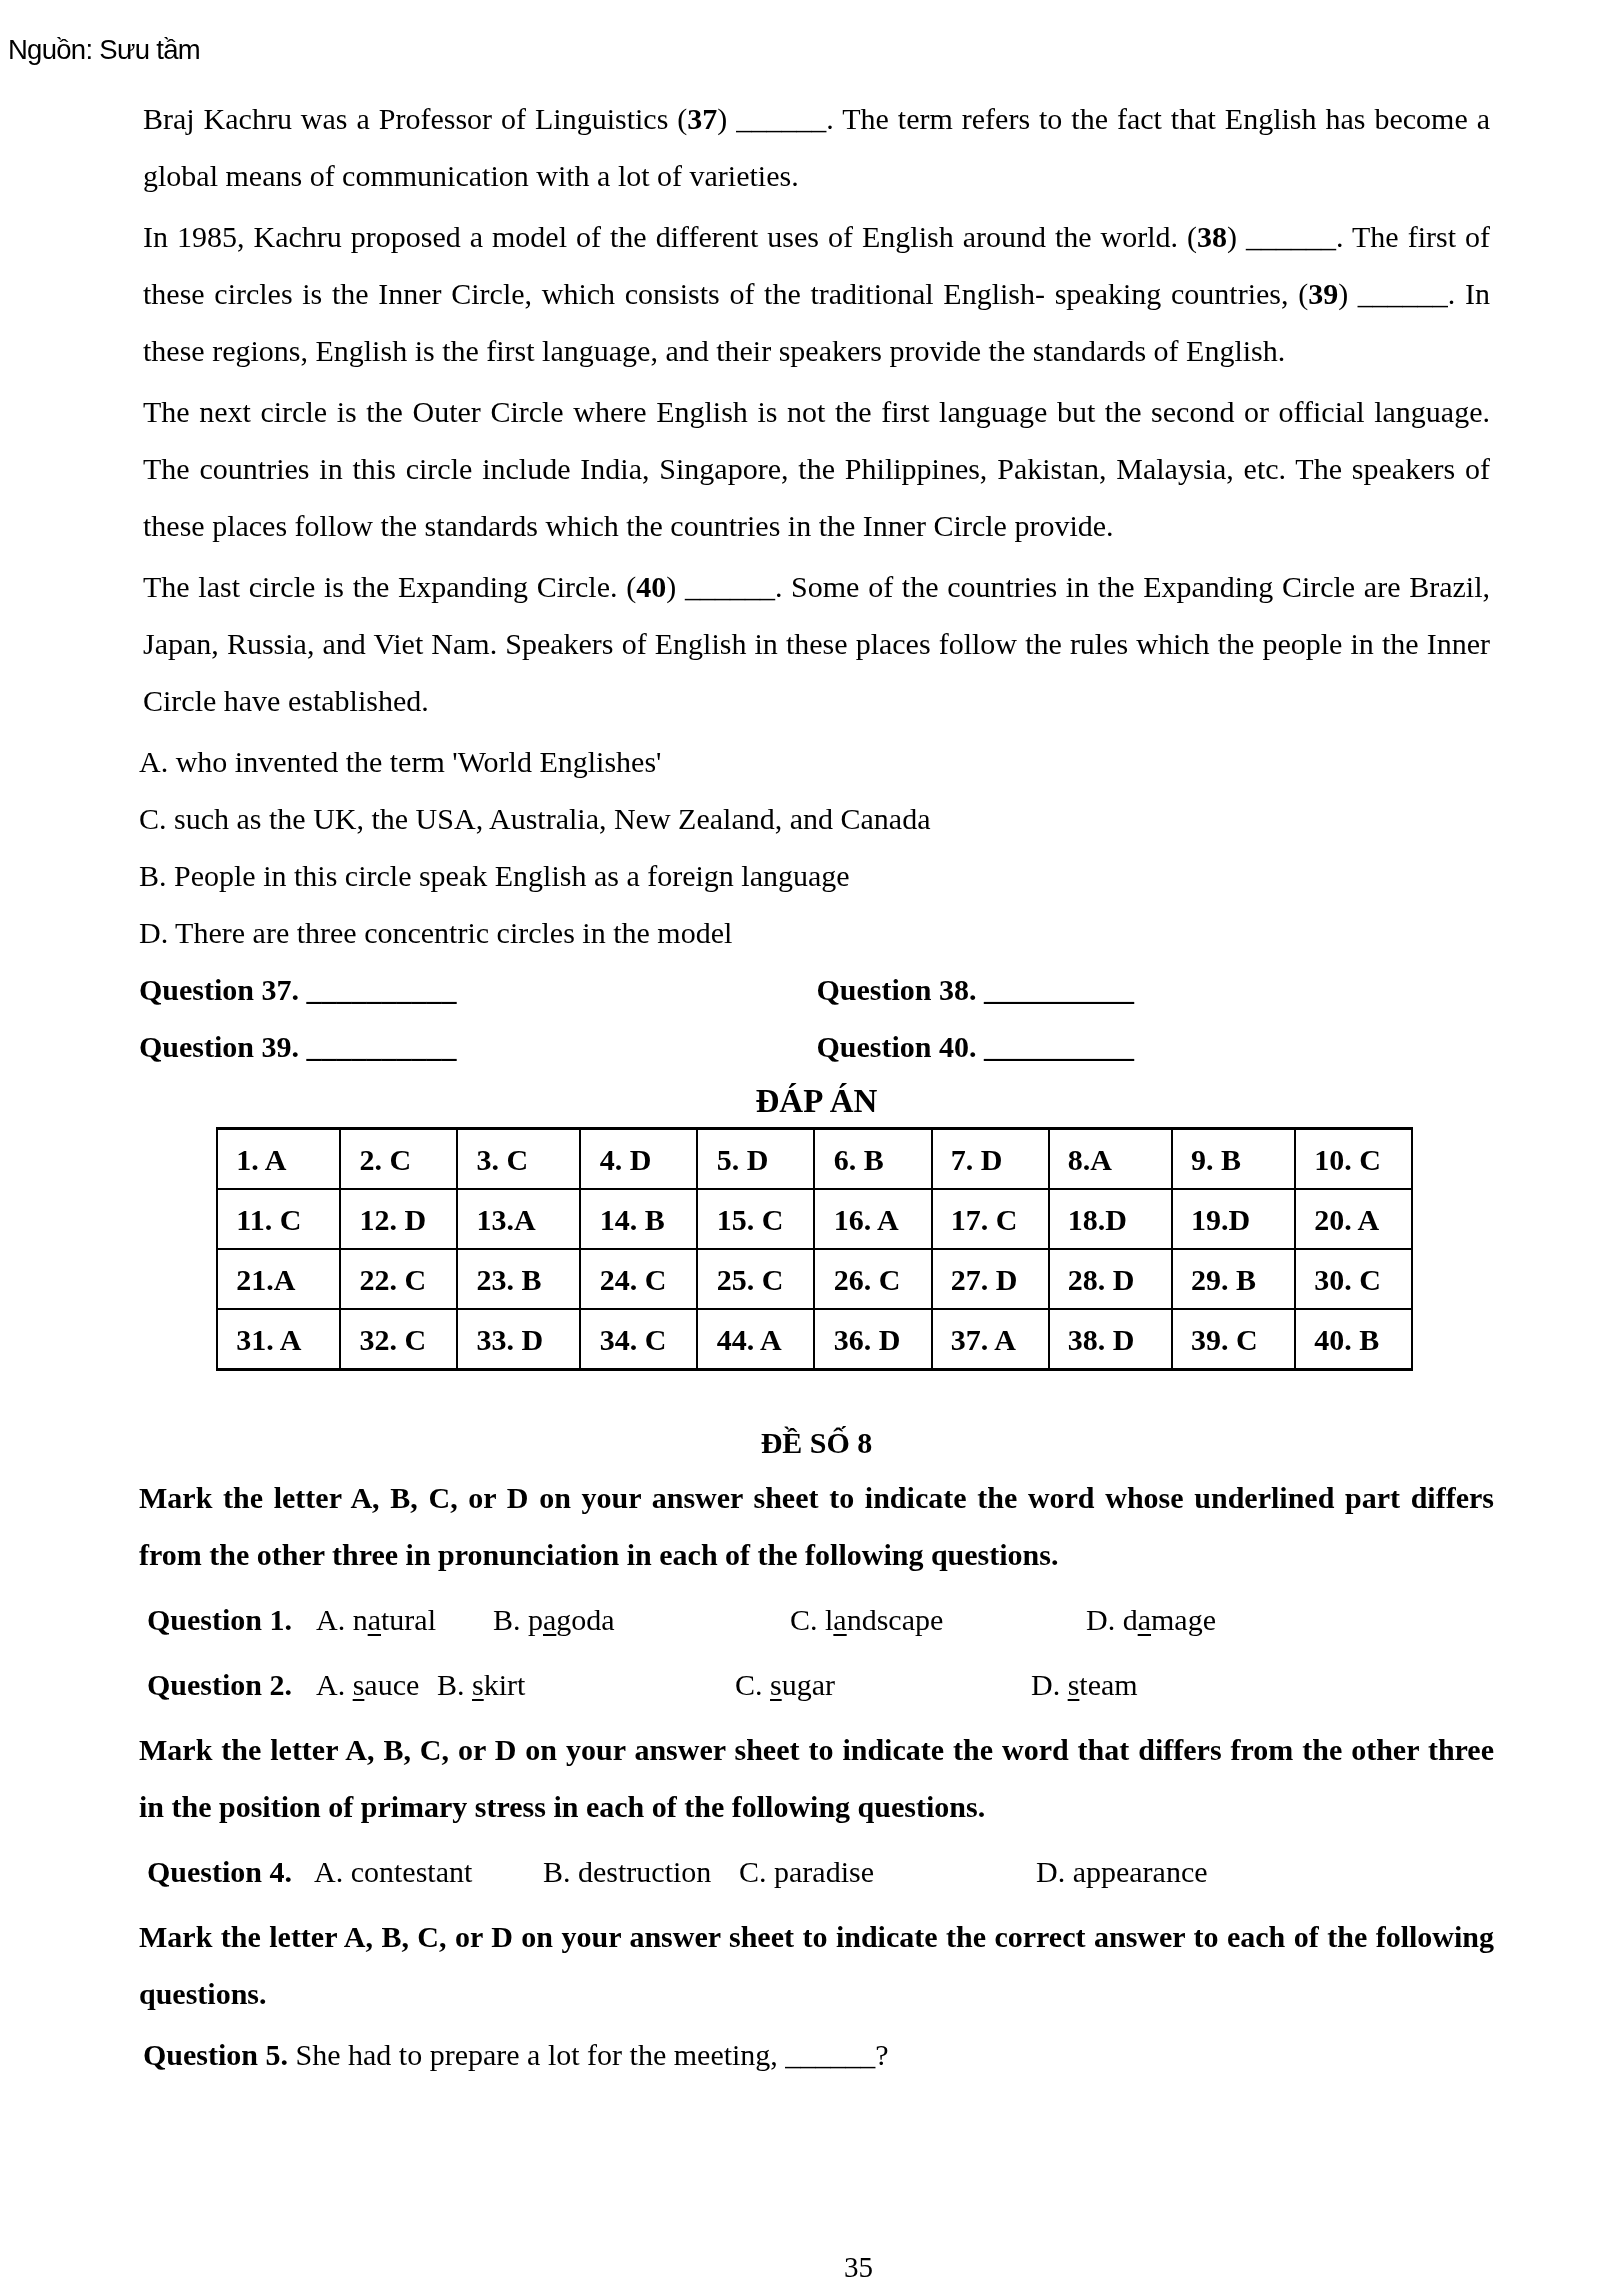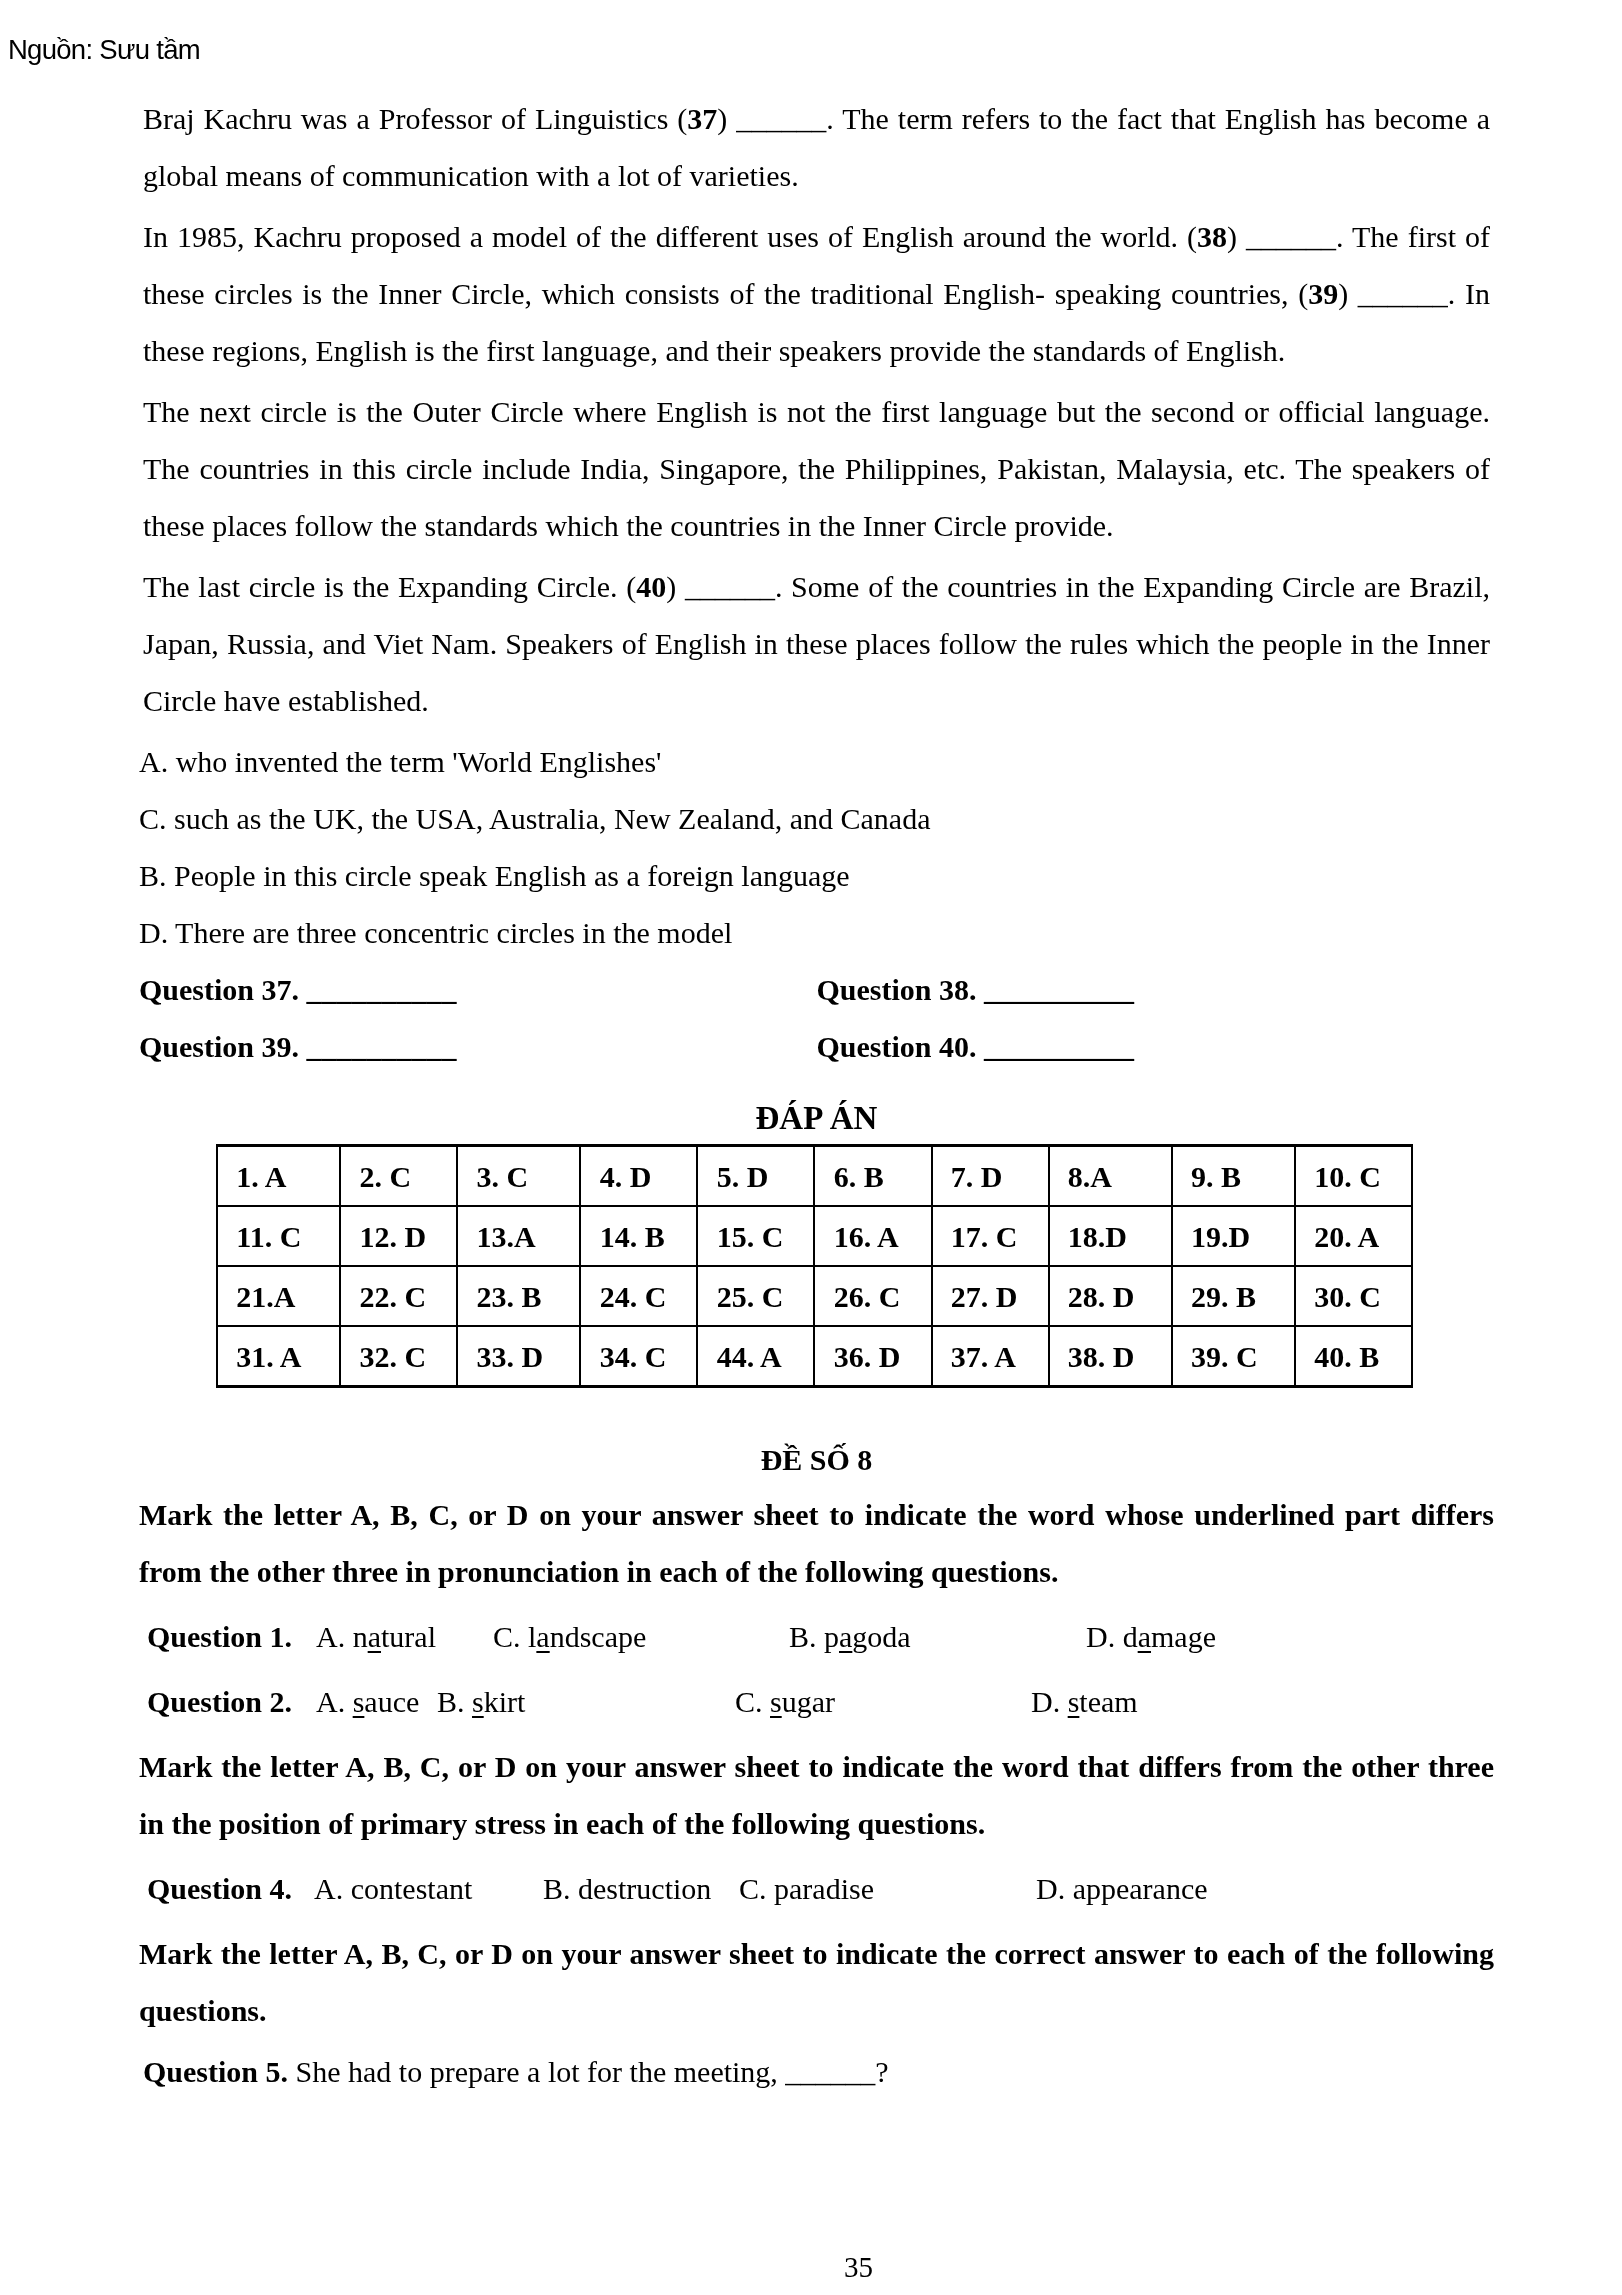--- a/index.html
+++ b/index.html
@@ -8,21 +8,21 @@
   .source { position: absolute; left: 7.9px; top: 34px; font-family: "Liberation Sans", "DejaVu Sans", sans-serif;
             font-size: 27.5px; letter-spacing: -0.7px; }
   .content { position: absolute; left: 139px; top: 86px; width: 1355px; font-size: 30px; line-height: 57px; }
   .para { margin: 4px; text-align: justify; }
   .b { font-weight: bold; }
   .blank { display: inline-block; }
   .opt { margin: 0; }
   .qrow { display: flex; margin: 0; font-weight: bold; }
   .qrow .qcell { width: 690px; }
   .heading { text-align: center; font-weight: bold; margin: 0; }
-  .h-dapan { margin-top: 17px; font-size: 33px; line-height: 52px; }
+  .h-dapan { font-size: 33px; line-height: 52px; }
   table.ans { border-collapse: collapse; margin: 0 0 16px 77px; width: 1197px; }
   table.ans td { border: 2.6px solid #000; height: 58px; padding: 0 0 0 18.3px; font-weight: bold;
                  font-size: 30px; width: 120px; vertical-align: middle; }
   table.ans tr:first-child td { border-top-width: 3.9px; }
   table.ans tr:last-child td { border-bottom-width: 3.9px; }
   .h-deso { margin-top: 46px; line-height: 52px; font-size: 30px; }
   .instr { font-weight: bold; margin: 0; text-align: justify; }
   .opts { display: flex; margin: 8px; }
   .u { text-decoration: underline; text-decoration-thickness: 2px; text-underline-offset: 3.9px; }
   .pageno { position: absolute; left: 0; width: 100%; top: 2251px; text-align: center; font-size: 29px; padding-left: 47px; }
@@ -112,22 +112,22 @@
         </tr>
       </tbody>
   </table>
 
   <p class="heading h-deso">ĐỀ SỐ 8</p>
   <p class="instr">Mark the letter A, B, C, or D on your answer sheet to indicate the word whose underlined part differs from the other three in pronunciation in each of the following questions.</p>
 
   <div class="opts">
     <span class="b" style="width:0;white-space:nowrap">Question 1.</span>
     <span style="margin-left:169px;width:177px;white-space:nowrap"><span>A. </span><span>n</span><span class="u">a</span><span>tural</span></span>
+    <span style="width:297px;white-space:nowrap"><span>B. </span><span>p</span><span class="u">a</span><span>goda</span></span>
     <span style="width:296px;white-space:nowrap"><span>C. </span><span>l</span><span class="u">a</span><span>ndscape</span></span>
-    <span style="width:297px;white-space:nowrap"><span>B. </span><span>p</span><span class="u">a</span><span>goda</span></span>
     <span style="white-space:nowrap"><span>D. </span><span>d</span><span class="u">a</span><span>mage</span></span>
   </div>
 
   <div class="opts">
     <span class="b" style="width:0;white-space:nowrap">Question 2.</span>
     <span style="margin-left:169px;width:121px;white-space:nowrap"><span>A. </span><span class="u">s</span><span>auce</span></span>
     <span style="width:298px;white-space:nowrap"><span>B. </span><span class="u">s</span><span>kirt</span></span>
     <span style="width:296px;white-space:nowrap"><span>C. </span><span class="u">s</span><span>ugar</span></span>
     <span style="white-space:nowrap"><span>D. </span><span class="u">s</span><span>team</span></span>
   </div>

